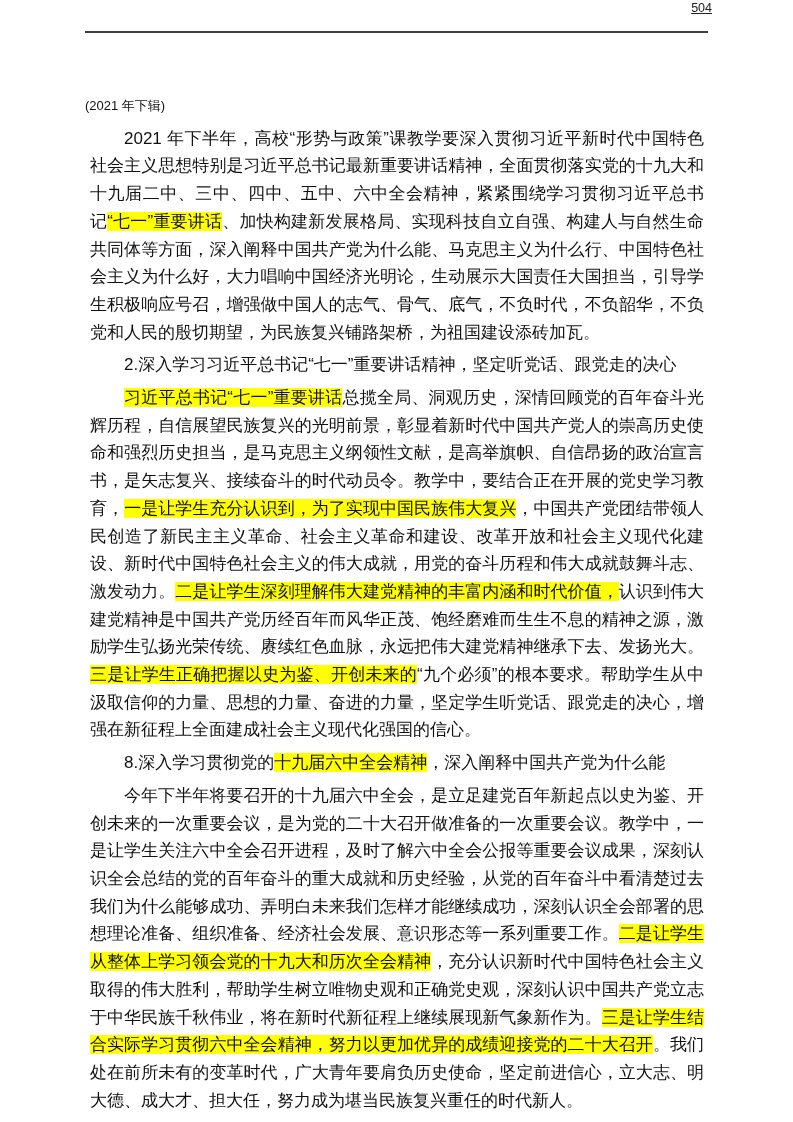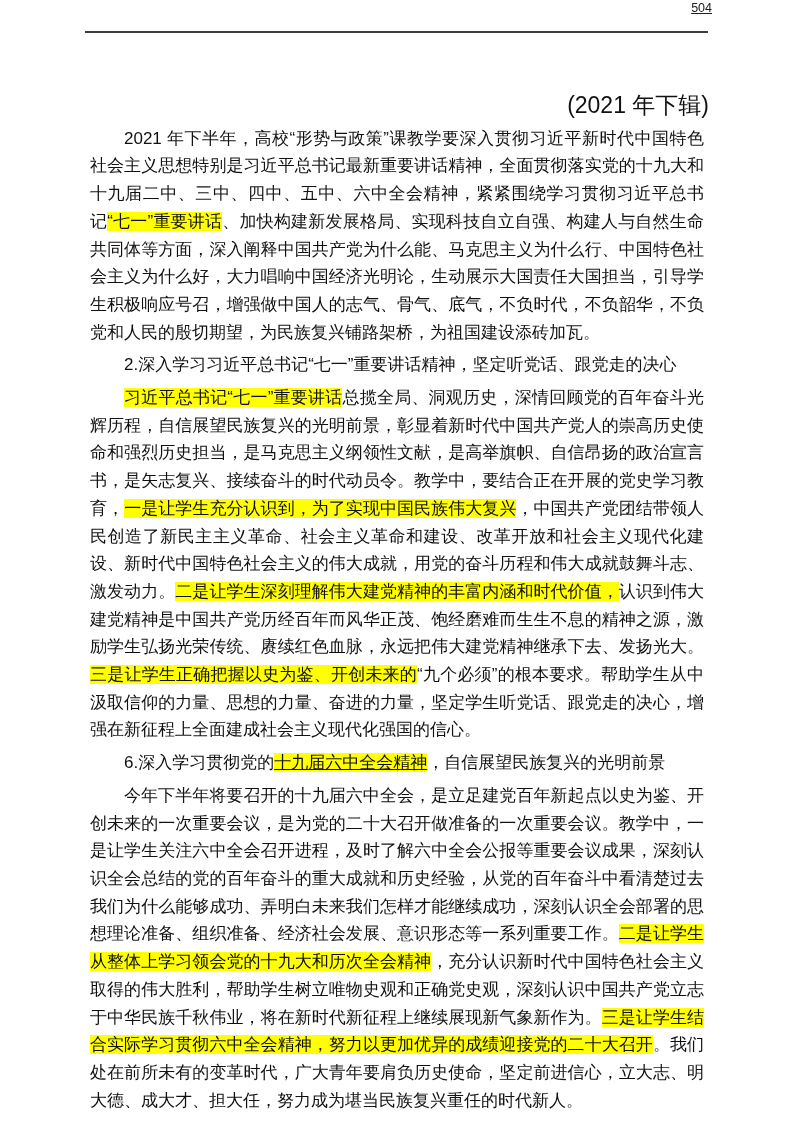--- a/index.html
+++ b/index.html
@@ -33,23 +33,23 @@
     position: absolute;
     top: 92px;
     left: 85px;
     width: 624px;
     font-size: 17px;
     line-height: 27.7px;
     text-align: justify;
     letter-spacing: 0;
   }
   .doc-title {
-    text-align: right;
+    text-align: left;
     text-indent: 0;
-    font-size: 23px;
+    font-size: 13px;
     font-weight: 400;
     margin: 0 0 4px 0;
   }
   p.para {
     margin: 5px;
     text-indent: 2em;
   }
   .hl {
     background: #ffff00;
   }
@@ -59,17 +59,17 @@
 
 <div class="page-number">504</div>
 <div class="header-rule"></div>
 
 <div class="content">
   <h1 class="doc-title">(2021 年下辑)</h1>
   <div id="paragraphs">
       <p class="para"><span>2021 年下半年，高校“形势与政策”课教学要深入贯彻习近平新时代中国特色社会主义思想特别是习近平总书记最新重要讲话精神，全面贯彻落实党的十九大和十九届二中、三中、四中、五中、六中全会精神，紧紧围绕学习贯彻习近平总书记</span><span class="hl" style="background: rgb(255, 255, 0);">“七一”重要讲话</span><span>、加快构建新发展格局、实现科技自立自强、构建人与自然生命共同体等方面，深入阐释中国共产党为什么能、马克思主义为什么行、中国特色社会主义为什么好，大力唱响中国经济光明论，生动展示大国责任大国担当，引导学生积极响应号召，增强做中国人的志气、骨气、底气，不负时代，不负韶华，不负党和人民的殷切期望，为民族复兴铺路架桥，为祖国建设添砖加瓦。</span></p>
       <p class="para"><span>2.深入学习习近平总书记“七一”重要讲话精神，坚定听党话、跟党走的决心</span></p>
       <p class="para"><span class="hl" style="background: rgb(255, 255, 0);">习近平总书记“七一”重要讲话</span><span>总揽全局、洞观历史，深情回顾党的百年奋斗光辉历程，自信展望民族复兴的光明前景，彰显着新时代中国共产党人的崇高历史使命和强烈历史担当，是马克思主义纲领性文献，是高举旗帜、自信昂扬的政治宣言书，是矢志复兴、接续奋斗的时代动员令。教学中，要结合正在开展的党史学习教育，</span><span class="hl" style="background: rgb(255, 255, 0);">一是让学生充分认识到，为了实现中国民族伟大复兴</span><span>，中国共产党团结带领人民创造了新民主主义革命、社会主义革命和建设、改革开放和社会主义现代化建设、新时代中国特色社会主义的伟大成就，用党的奋斗历程和伟大成就鼓舞斗志、激发动力。</span><span class="hl" style="background: rgb(255, 255, 0);">二是让学生深刻理解伟大建党精神的丰富内涵和时代价值，</span><span>认识到伟大建党精神是中国共产党历经百年而风华正茂、饱经磨难而生生不息的精神之源，激励学生弘扬光荣传统、赓续红色血脉，永远把伟大建党精神继承下去、发扬光大。</span><span class="hl" style="background: rgb(255, 255, 0);">三是让学生正确把握以史为鉴、开创未来的</span><span>“九个必须”的根本要求。帮助学生从中汲取信仰的力量、思想的力量、奋进的力量，坚定学生听党话、跟党走的决心，增强在新征程上全面建成社会主义现代化强国的信心。</span></p>
-      <p class="para"><span>6.深入学习贯彻党的</span><span class="hl" style="background: rgb(255, 255, 0); text-decoration: underline;">十九届六中全会精神</span><span>，自信展望民族复兴的光明前景</span></p>
+      <p class="para"><span>8.深入学习贯彻党的</span><span class="hl" style="background: rgb(255, 255, 0);">十九届六中全会精神</span><span>，深入阐释中国共产党为什么能</span></p>
       <p class="para"><span>今年下半年将要召开的十九届六中全会，是立足建党百年新起点以史为鉴、开创未来的一次重要会议，是为党的二十大召开做准备的一次重要会议。教学中，一是让学生关注六中全会召开进程，及时了解六中全会公报等重要会议成果，深刻认识全会总结的党的百年奋斗的重大成就和历史经验，从党的百年奋斗中看清楚过去我们为什么能够成功、弄明白未来我们怎样才能继续成功，深刻认识全会部署的思想理论准备、组织准备、经济社会发展、意识形态等一系列重要工作。</span><span class="hl" style="background: rgb(255, 255, 0);">二是让学生从整体上学习领会党的十九大和历次全会精神</span><span>，充分认识新时代中国特色社会主义取得的伟大胜利，帮助学生树立唯物史观和正确党史观，深刻认识中国共产党立志于中华民族千秋伟业，将在新时代新征程上继续展现新气象新作为。</span><span class="hl" style="background: rgb(255, 255, 0);">三是让学生结合实际学习贯彻六中全会精神，努力以更加优异的成绩迎接党的二十大召开</span><span>。我们处在前所未有的变革时代，广大青年要肩负历史使命，坚定前进信心，立大志、明大德、成大才、担大任，努力成为堪当民族复兴重任的时代新人。</span></p>
       <p class="para"><span>3.</span><span class="hl" style="background: #c4b5fd;">深入解读中国经济发展良好态势，</span><span>增强构建新发展格局、实现高质量发展的信心</span></p>
     </div>
 </div>
 
 </body></html>

